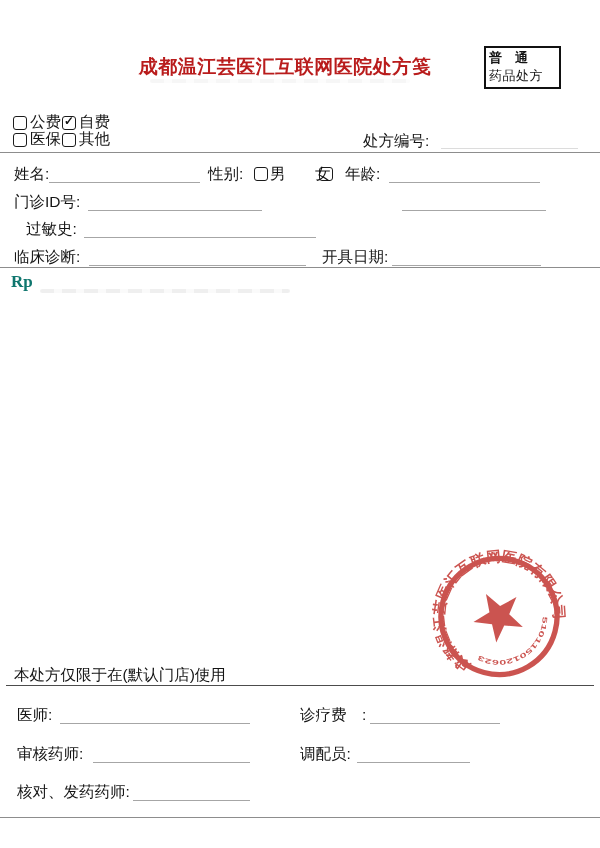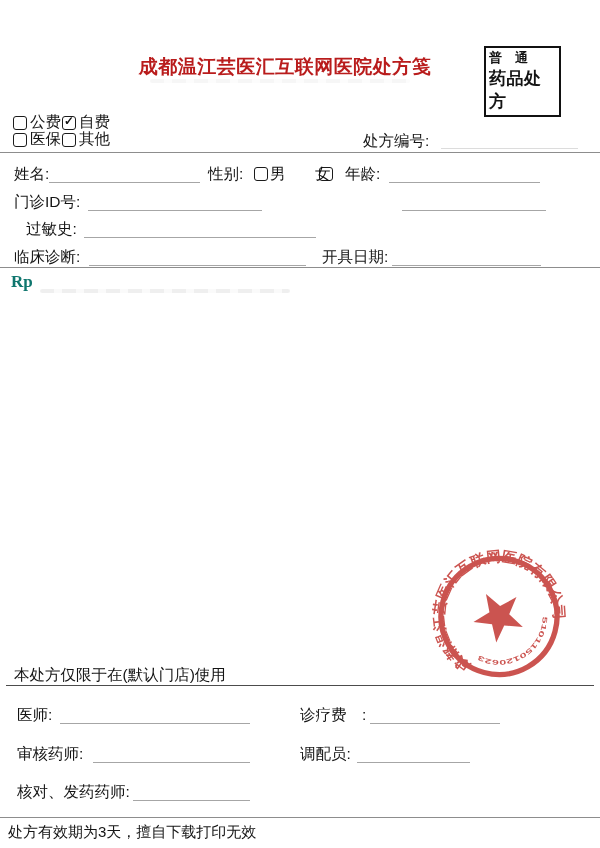--- a/index.html
+++ b/index.html
@@ -10,21 +10,21 @@
   .abs{position:absolute;white-space:nowrap;}
   .title{
     position:absolute;left:0;top:54px;width:570px;text-align:center;
     font-size:19px;font-weight:bold;letter-spacing:.5px;color:#b91c1c;
   }
   .type-box{
     position:absolute;left:484px;top:46px;width:56px;
     border:2px solid #111;padding:1px 14px 2px 3px;background:#fff;
   }
   .type-box .l1{font-size:13px;font-weight:bold;display:flex;justify-content:space-between;}
-  .type-box .l2{font-size:17px;font-weight:bold;letter-spacing:.5px;}
+  .type-box .l2{font-size:13px;font-weight:normal;letter-spacing:.5px;}
   .pay-group{position:absolute;left:13px;top:114px;display:flex;flex-direction:column;}
   .pay-row{display:flex;align-items:center;height:17px;}
   .cb{
     width:12px;height:12px;border:1.6px solid #1b1b1b;border-radius:3px;
     margin-right:3px;position:relative;flex:none;background:#fff;
   }
   .cb.checked::after{
     content:"✓";position:absolute;left:1px;top:-3px;font-size:12px;
     font-weight:bold;color:#111;line-height:14px;
   }
@@ -143,15 +143,14 @@
 
   <div class="abs lbl" style="left:17px;top:744px;">审核药师:</div>
   <div class="blank" style="left:93px;top:746px;width:157px;"></div>
   <div class="abs lbl" style="left:300px;top:744px;">调配员:</div>
   <div class="blank" style="left:357px;top:746px;width:113px;"></div>
 
   <div class="abs lbl" style="left:17px;top:782px;">核对、发药药师:</div>
   <div class="blank" style="left:133px;top:784px;width:117px;"></div>
 
   <div class="hr" style="top:817px;"></div>
-  <div class="abs" style="left:8px;top:823px;font-size:15px;">处方有效期为3天，擅自下载打印无效</div>
 
 </div>
 
 </body></html>

